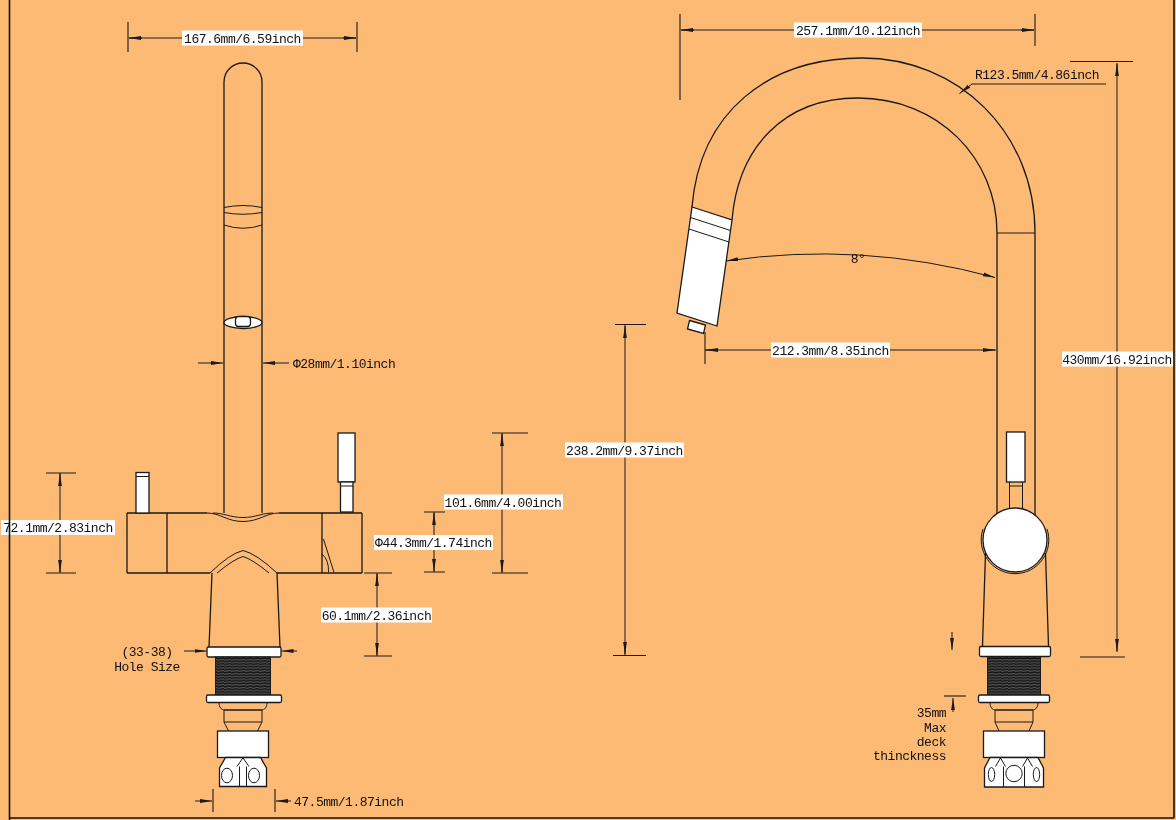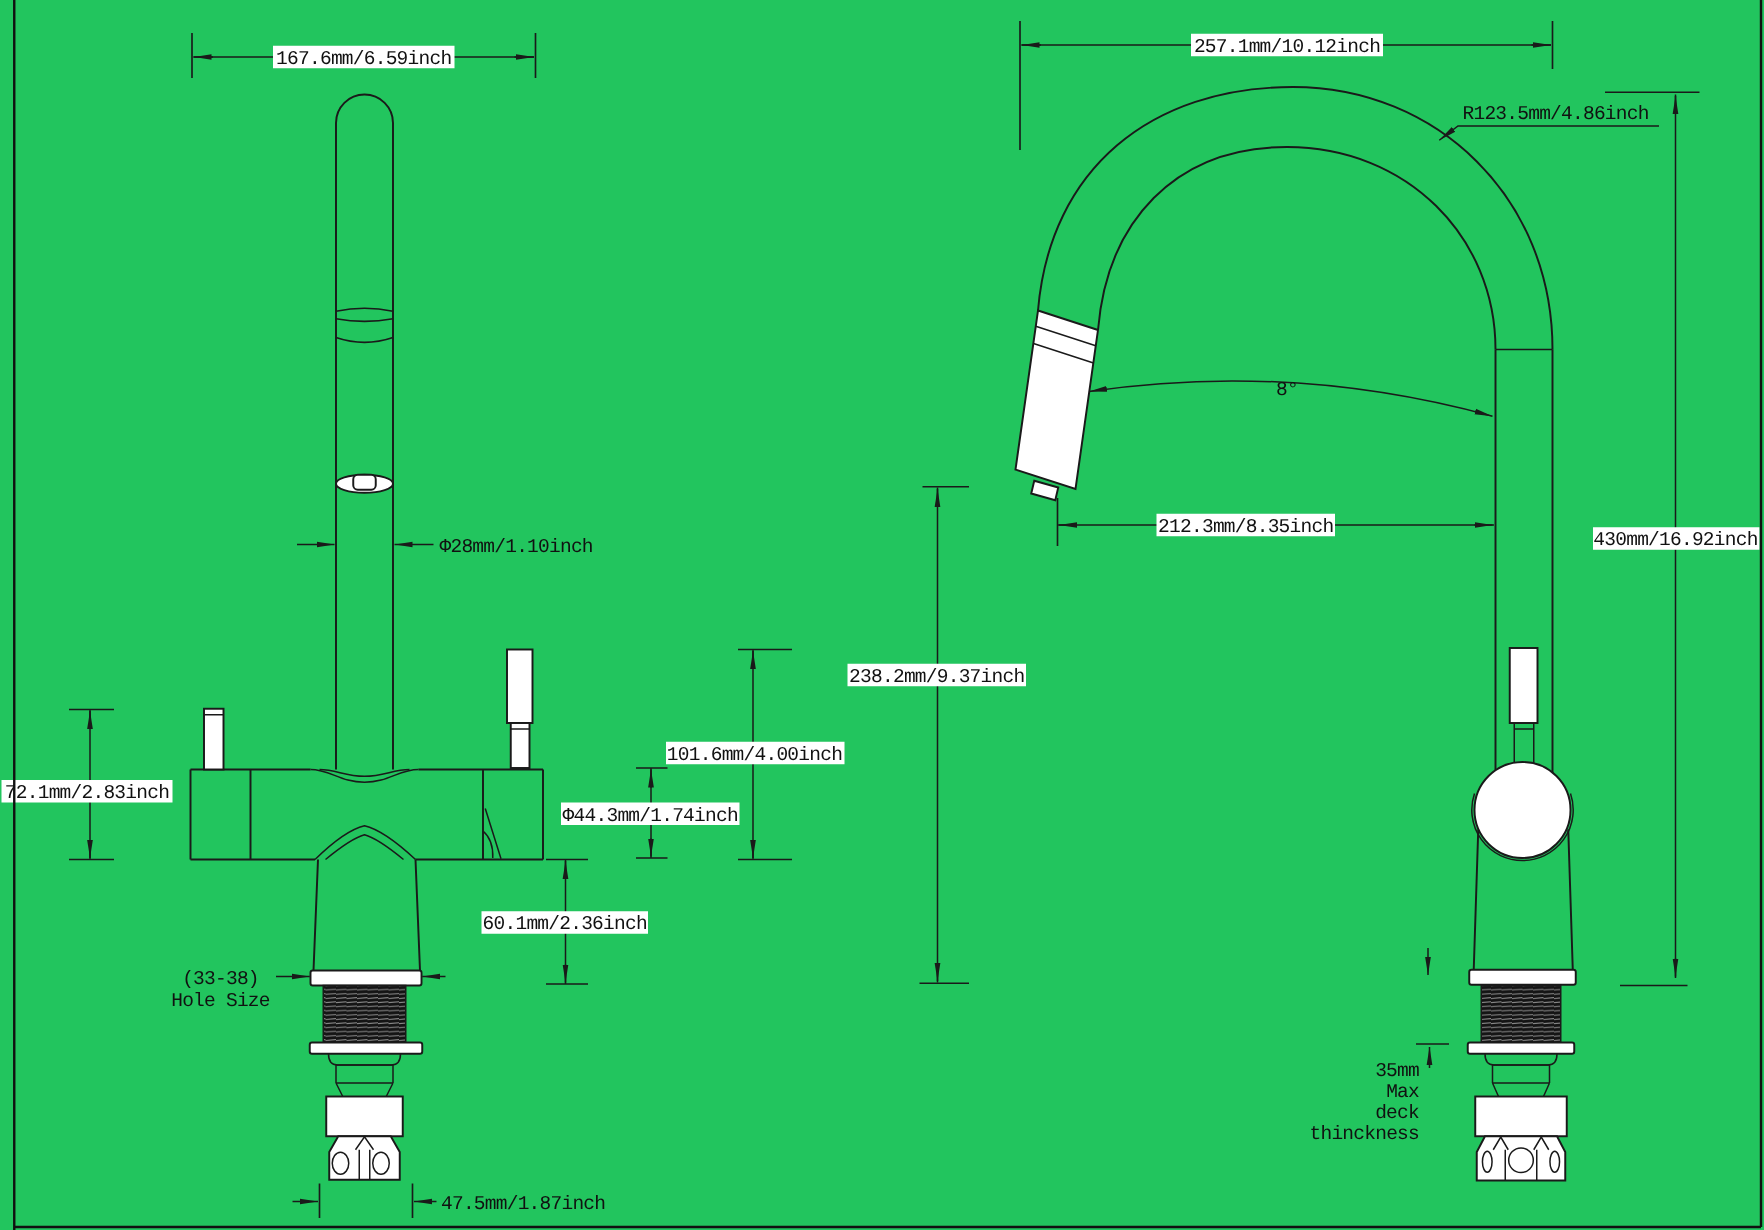--- a/index.html
+++ b/index.html
@@ -1,16 +1,16 @@
 <!DOCTYPE html>
 <html><head>
 <meta charset="utf-8">
 <style>
   html,body{margin:0;padding:0;background:#fff;}
-  .stage{width:1176px;height:820px;position:relative;background:#22c55e;overflow:hidden;}
+  .stage{width:1176px;height:820px;position:relative;background:#fdba74;overflow:hidden;}
   .ln{fill:none;stroke:#1a1a1a;stroke-width:1.3;}
   .lnthin{fill:none;stroke:#1a1a1a;stroke-width:1;}
   .fw{fill:#ffffff;stroke:#1a1a1a;stroke-width:1.3;}
   .dl{fill:none;stroke:#1a1a1a;stroke-width:1;}
   .tick{fill:none;stroke:#1a1a1a;stroke-width:1.1;}
   .bg{fill:#ffffff;stroke:none;}
   .dim{font-family:"Liberation Mono","DejaVu Sans Mono",monospace;font-size:13px;letter-spacing:-0.5px;fill:#111;}
   .mid{text-anchor:middle;}
   .enda{text-anchor:end;}
   .frame{stroke:#111;stroke-width:1.6;fill:none;}

